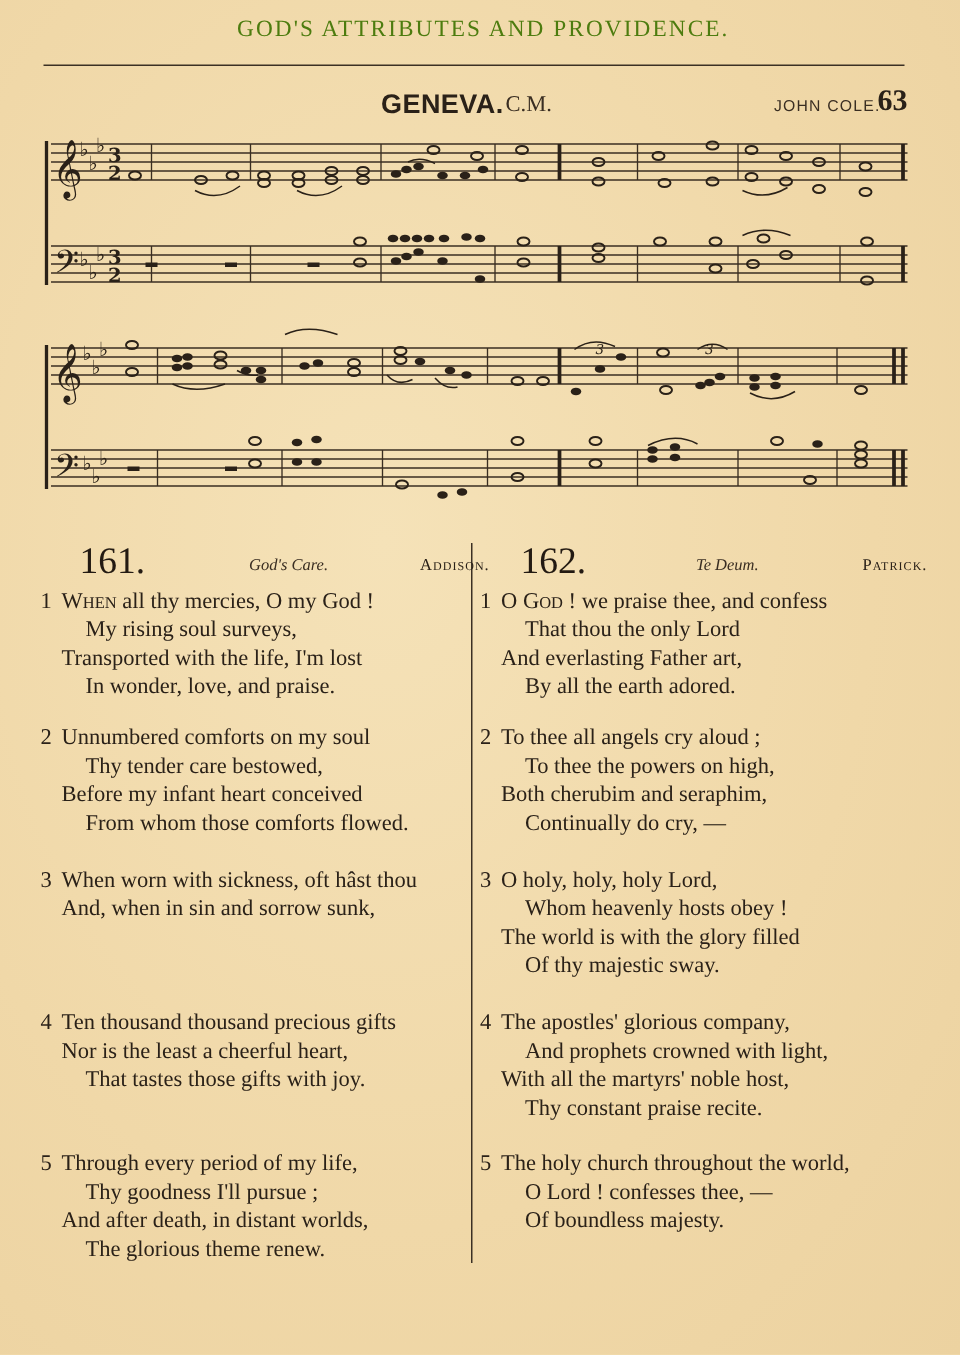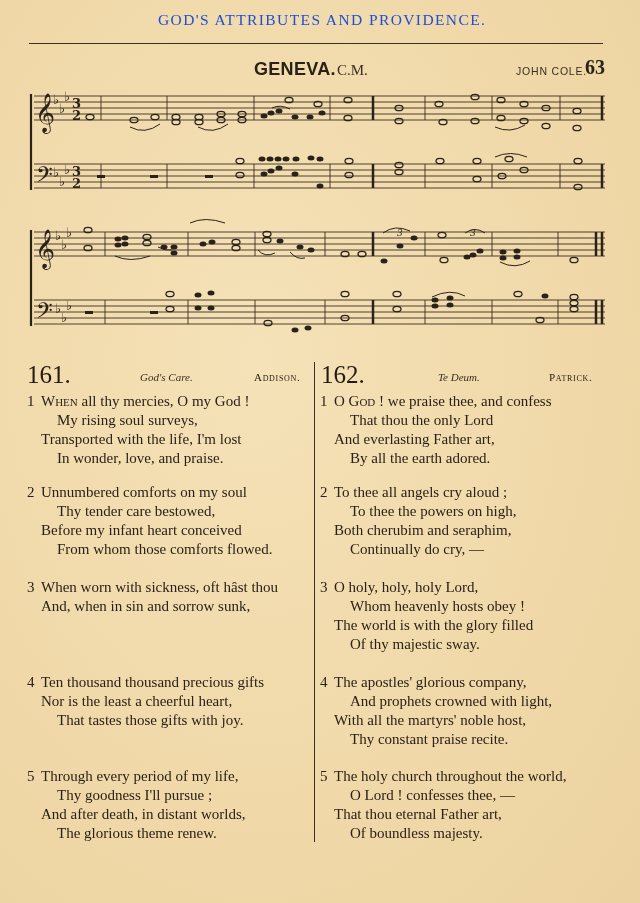--- a/index.html
+++ b/index.html
@@ -10,21 +10,21 @@
       color: #2a2118;
       font-family: "DejaVu Serif", "Liberation Serif", serif;
       position: relative;
     }
     .running-head {
       position: absolute; left: 0; top: 0; width: 640px; height: 40px;
     }
     .running-title {
       position: absolute; left: 158px; top: 11px;
       font-family: "Liberation Serif", serif;
-      font-size: 15.5px; letter-spacing: 1.4px; color: #1d4ed8;
+      font-size: 15.5px; letter-spacing: 1.4px; color: #4d7c0f;
     }
     .page-number {
       position: absolute; left: 585px; top: 8px;
       font-family: "Liberation Serif", serif;
       font-size: 20px; font-weight: bold; color: #2a2118; margin-top: 48px;
     }
     .head-rule {
       position: absolute; left: 29px; top: 43px; width: 574px; height: 0;
       border-top: 1.5px solid #3b3024;
     }
@@ -39,21 +39,21 @@
     }
     .tune-composer {
       position: absolute; left: 516px; top: 65px;
       font-family: Liberation Sans, sans-serif; font-size: 10.5px; letter-spacing: 0.8px; color: #3a2e22;
     }
     .score { position: absolute; left: 0; top: 0; }
     .column-divider {
       position: absolute; left: 314px; top: 362px; width: 0; height: 480px;
       border-left: 1.3px solid #3b3024;
     }
-    .hymn { position: absolute; }
+    .hymn { position: absolute; margin-left: 26px; }
     .hymn-header { position: relative; height: 30px; }
     .hymn-number {
       position: absolute; left: 0; top: 0;
       font-family: "Liberation Serif", serif; font-size: 25px; color: #231a12;
     }
     .hymn-subject {
       position: absolute; top: 10px;
       font-family: "Liberation Serif", serif; font-style: italic; font-size: 11px; color: #3a2e22;
     }
     .hymn-author {
@@ -429,15 +429,14 @@
 <div class="stanza" style="left:320px; top:673px;">
   <div class="line"><span class="num">4</span><span>The apostles' glorious company,</span></div>
   <div class="line indent-2">And prophets crowned with light,</div>
   <div class="line indent-1">With all the martyrs' noble host,</div>
   <div class="line indent-2">Thy constant praise recite.</div>
 </div>
 
 <div class="stanza" style="left:320px; top:767px;">
   <div class="line"><span class="num">5</span><span>The holy church throughout the world,</span></div>
   <div class="line indent-2">O Lord !  confesses thee, —</div>
-  <div class="line indent-1">That thou eternal Father art,</div>
   <div class="line indent-2">Of boundless majesty.</div>
 </div>
 
 </body></html>

